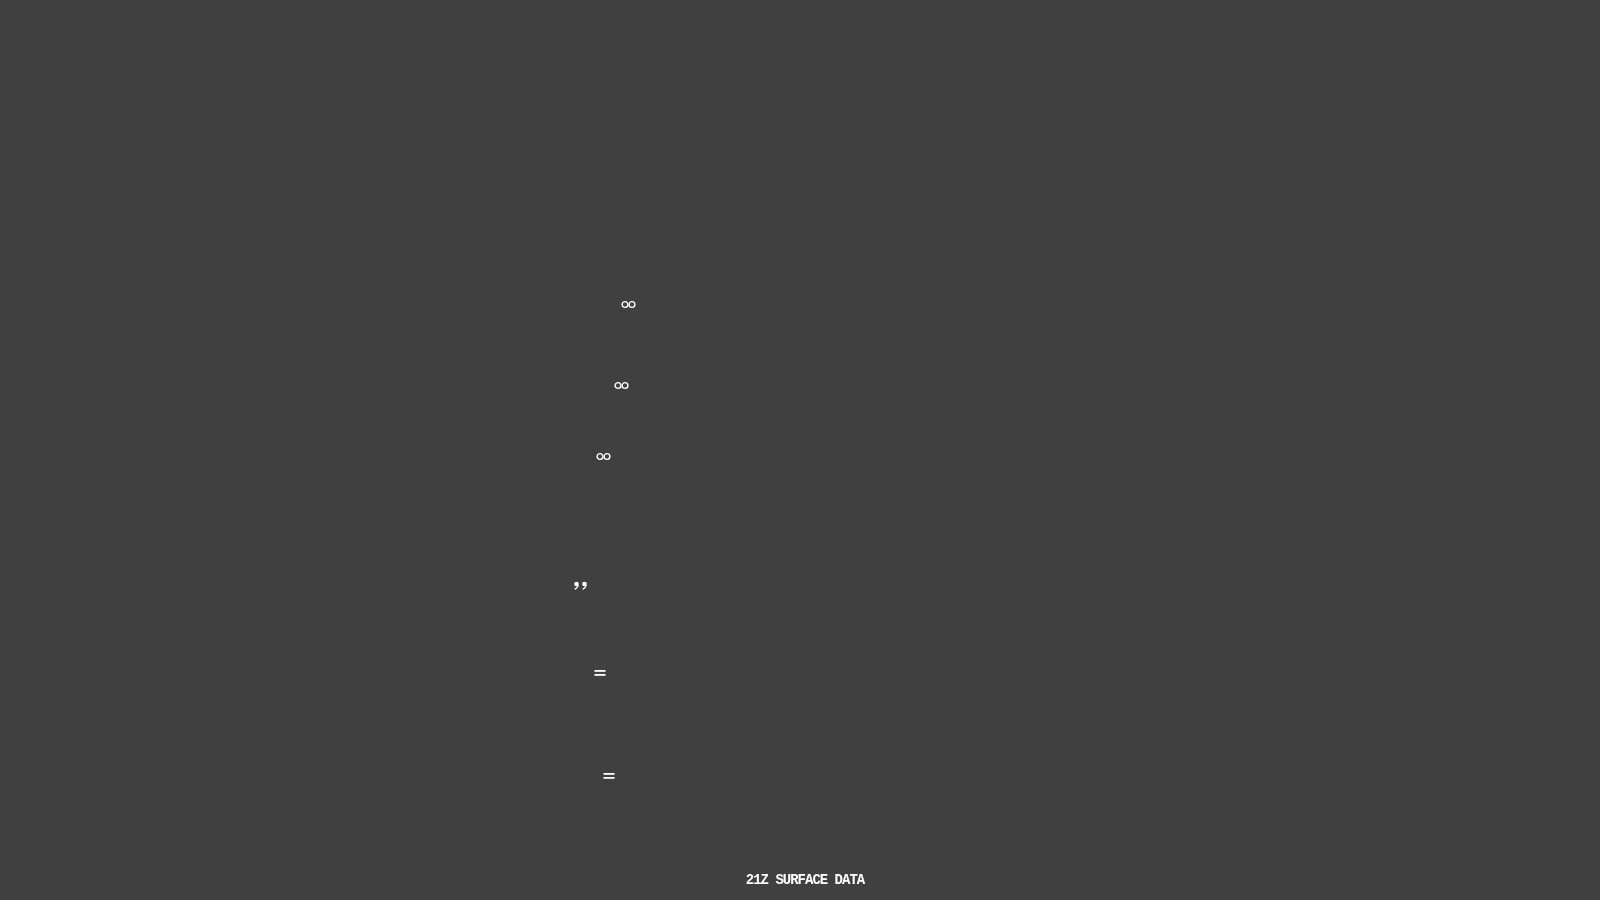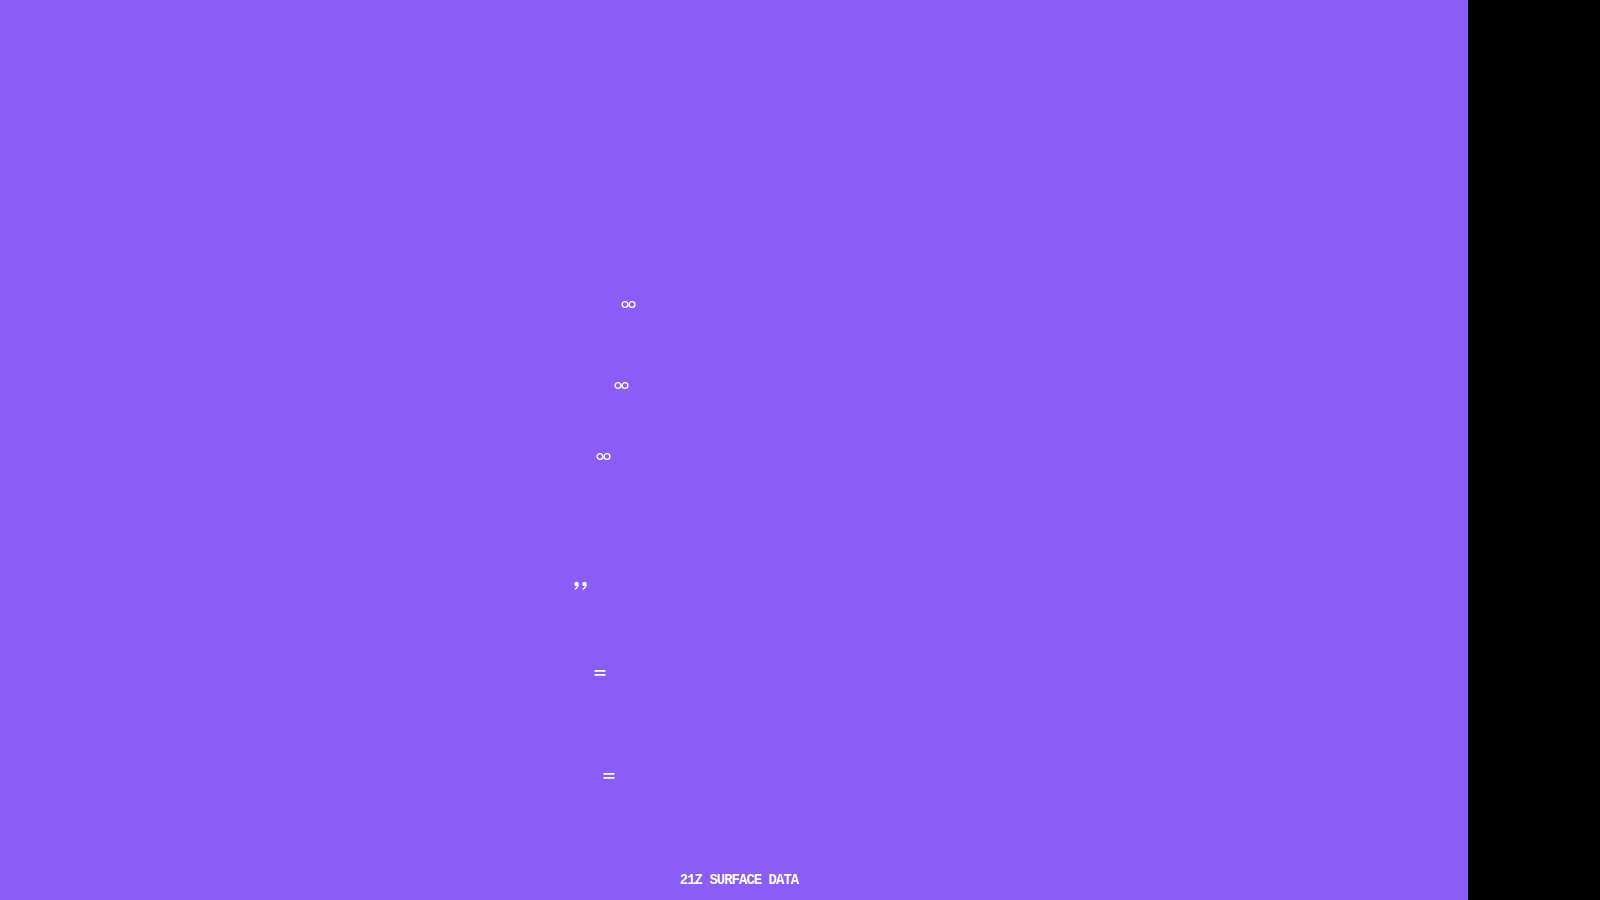--- a/index.html
+++ b/index.html
@@ -5,23 +5,23 @@
   html, body {
     margin: 0;
     padding: 0;
     width: 1600px;
     height: 900px;
     background: #000000;
     overflow: hidden;
   }
   .screen {
     position: relative;
-    width: 1468px;
+    width: 1600px;
     height: 900px;
-    background: #8b5cf6;
+    background: #404040;
   }
   .symbol-layer {
     position: absolute;
     left: 0;
     top: 0;
     width: 100%;
     height: 100%;
   }
   .wx-symbol {
     position: absolute;

